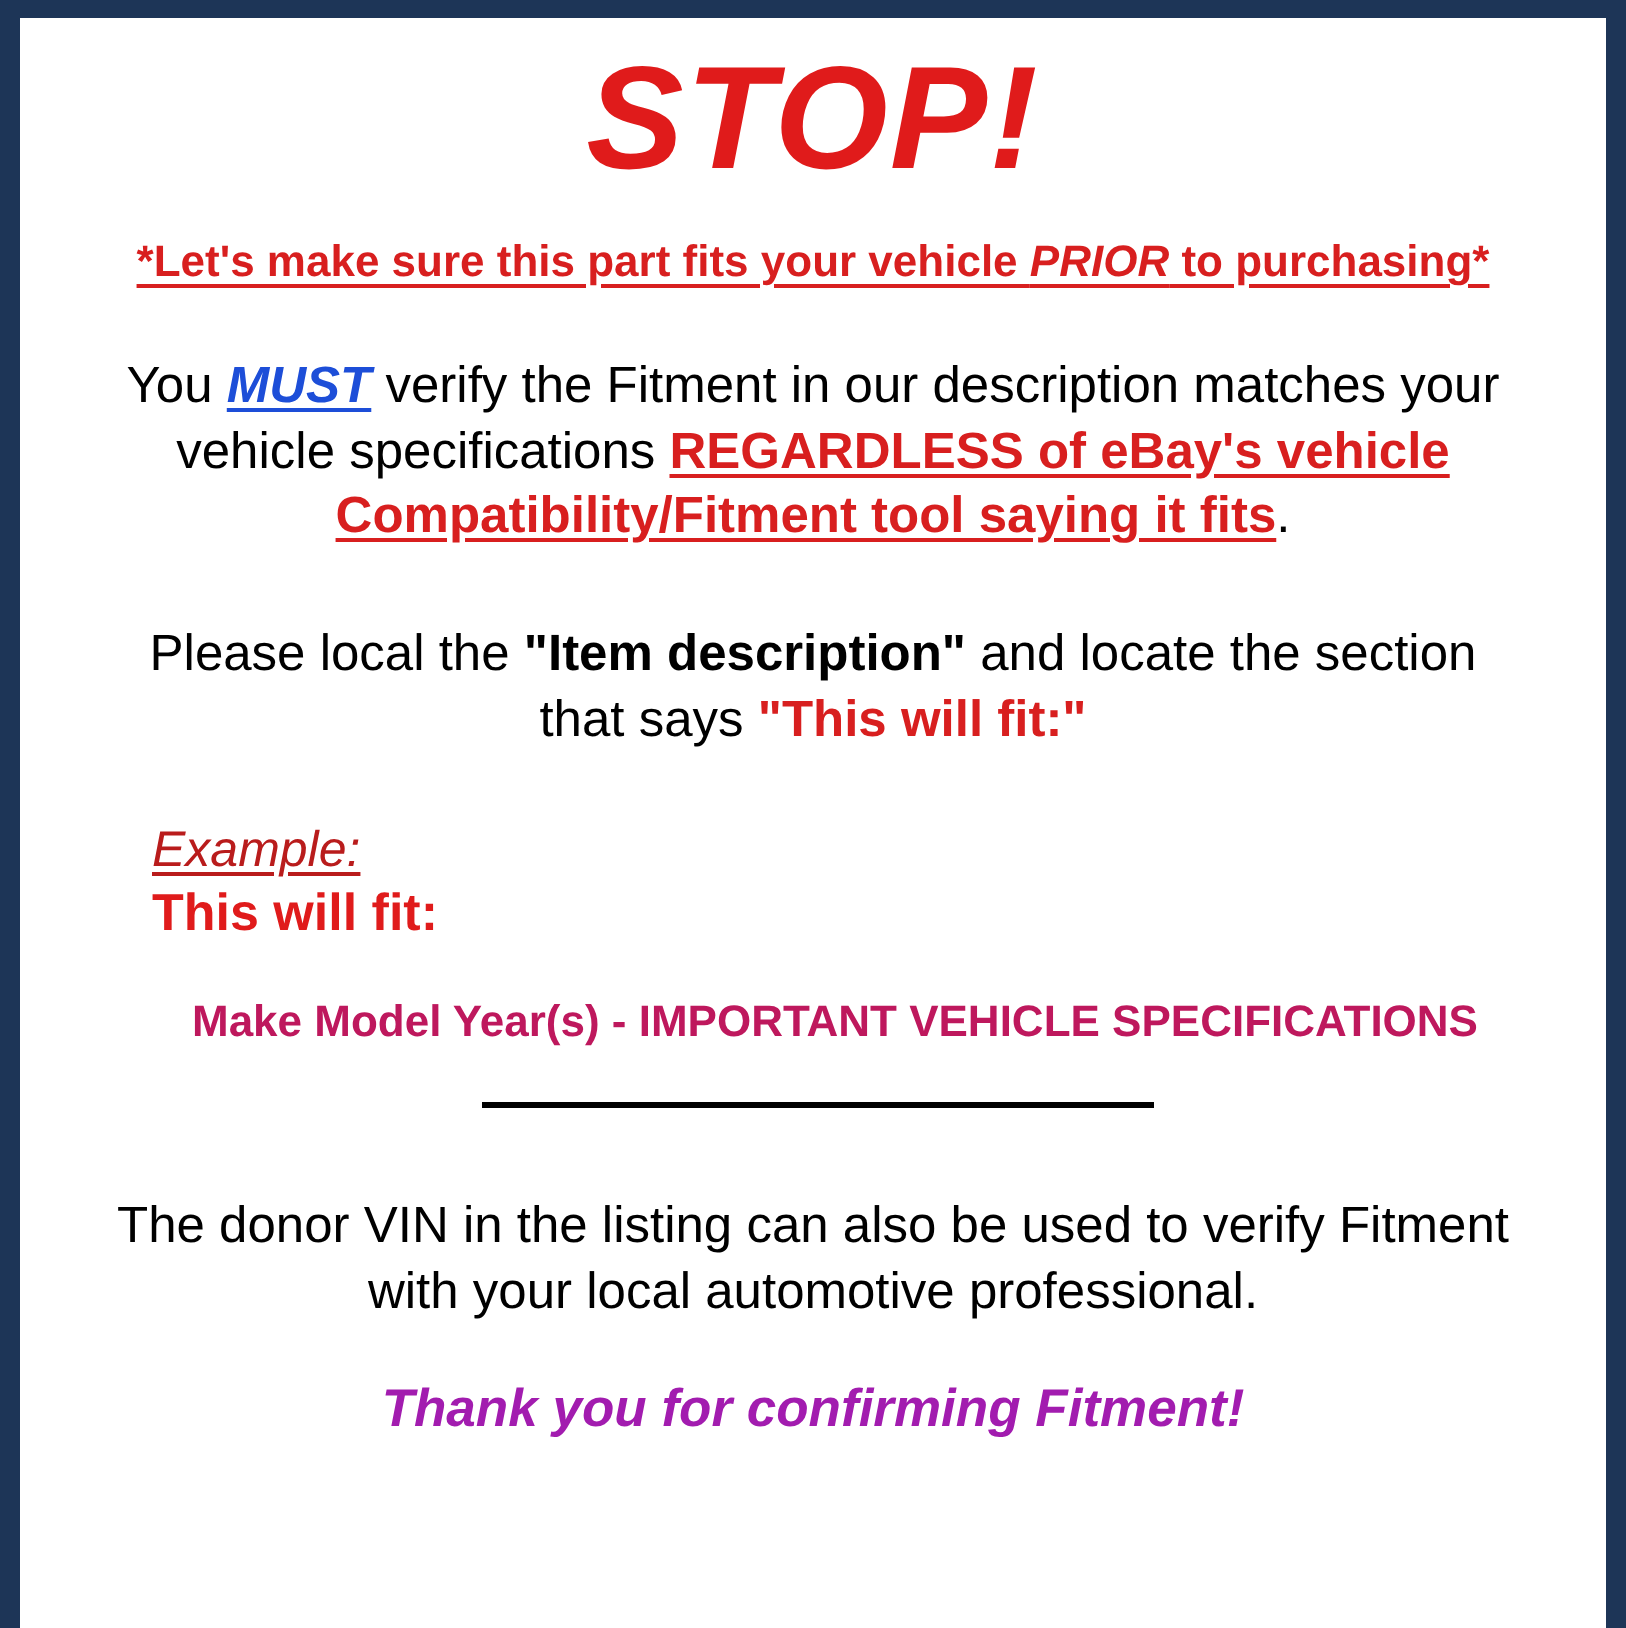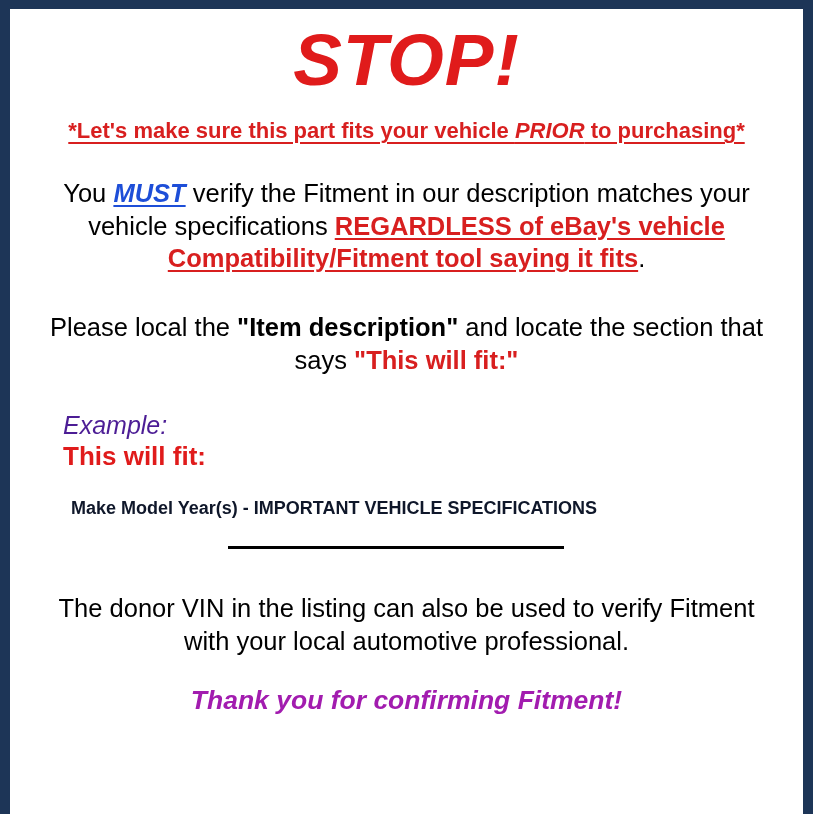--- a/index.html
+++ b/index.html
@@ -24,21 +24,21 @@
     border-top: 9px solid #1d3557;
     border-bottom: 13px solid #1d3557;
     position: relative;
   }
 
   .inner {
     box-sizing: border-box;
     width: 100%;
     height: 100%;
     background: #ffffff;
-    padding: 0 6px;
+    padding: 0 19px;
     position: relative;
   }
 
   .stop-title {
     color: #e01b1b;
     font-weight: bold;
     font-style: italic;
     font-size: 73px;
     line-height: 1.0;
     text-align: center;
@@ -89,41 +89,42 @@
   }
   .k-b { font-weight: bold; color: #000000; }
   .r-b { color: #d81f1f; font-weight: bold; }
 
   .example-block {
     margin-top: 36px;
     padding-left: 47px;
     text-align: left;
   }
   .example-label {
-    color: #4c1d95;
+    color: #b91c1c;
     font-style: italic;
     font-size: 25px;
+    text-decoration: underline;
     text-underline-offset: 3px;
     line-height: 1.1;
     display: inline-block;
   }
   .example-fit {
     color: #e01b1b;
     font-weight: bold;
     font-size: 26px;
     line-height: 1.15;
     margin-top: 2px;
   }
   .example-spec {
-    color: #0f172a;
+    color: #be185d;
     font-weight: bold;
-    font-size: 18px;
+    font-size: 22px;
     line-height: 1.15;
     margin-top: 26px;
-    margin-left: 8px;
+    margin-left: 20px;
     white-space: nowrap;
   }
 
   .divider-wrap {
     margin-top: 28px;
     height: 6px;
     position: relative;
   }
   .divider {
     position: absolute;

